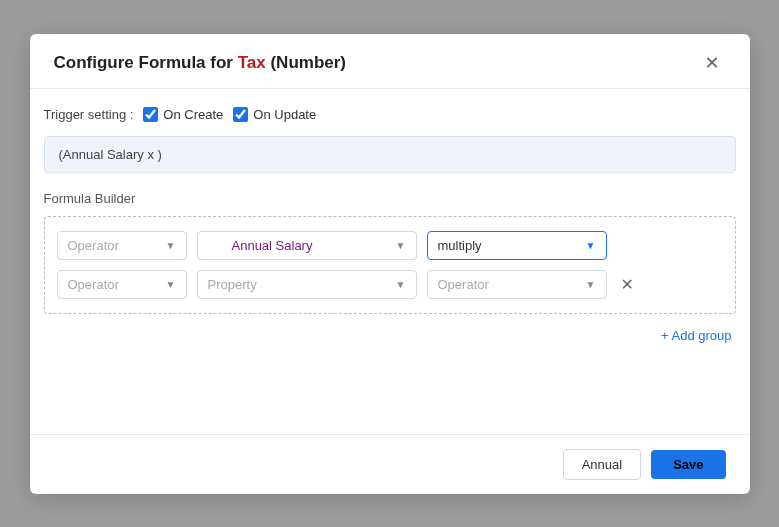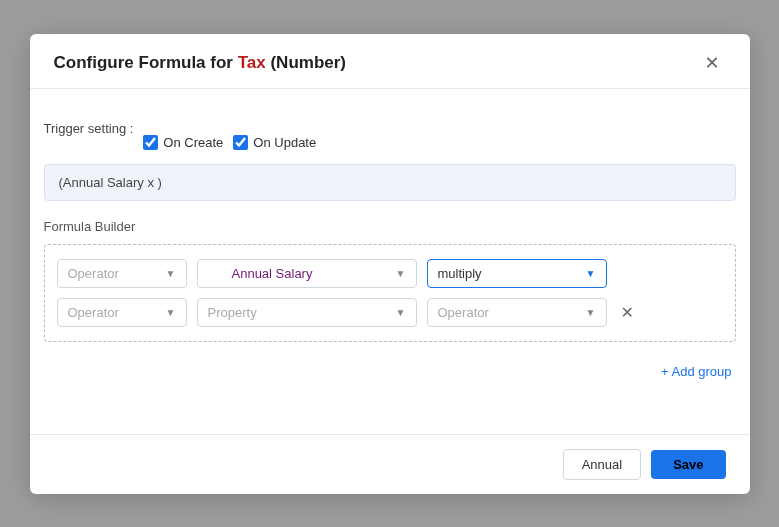--- a/index.html
+++ b/index.html
@@ -70,21 +70,20 @@
     .trigger-label {
       font-size: 13px;
       color: #444;
     }
     .checkbox-item {
       display: flex;
       align-items: center;
       gap: 5px;
       font-size: 13px;
       color: #333;
-      margin-top: 28px;
     }
     .checkbox-item input[type="checkbox"] {
       accent-color: #1a73e8;
       width: 15px;
       height: 15px;
     }
     .formula-preview {
       background: #f0f4fa;
       border: 1px solid #d8e2f0;
       border-radius: 4px;
@@ -145,21 +144,21 @@
       cursor: pointer;
       color: #666;
       font-size: 16px;
       padding: 4px;
       display: flex;
       align-items: center;
     }
     .add-group-row {
       display: flex;
       justify-content: flex-end;
-      margin-top: 20px;
+      margin-top: 12px;
     }
     .add-group-btn {
       background: none;
       border: none;
       color: #1a73e8;
       font-size: 13px;
       cursor: pointer;
       font-weight: 500;
       padding: 2px 4px;
     }

